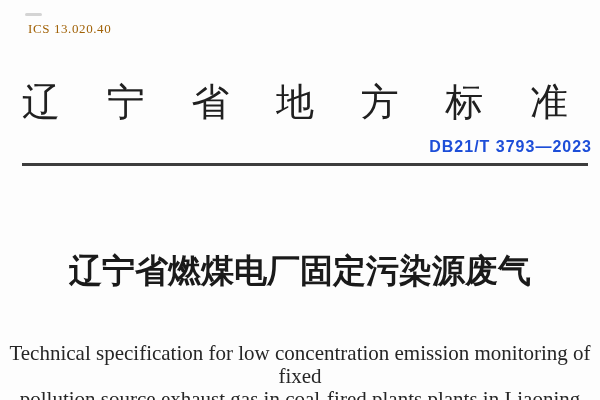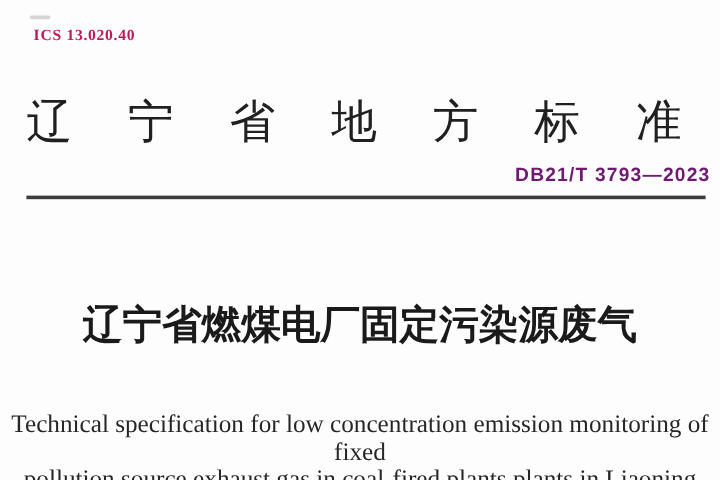--- a/index.html
+++ b/index.html
@@ -18,24 +18,24 @@
     width: 17px; height: 3px;
     background: #c9c9c9;
     border-radius: 2px;
     opacity: .8;
   }
   .ics-block {
     position: absolute;
     left: 28px; top: 20px;
     font-family: "Liberation Serif", "DejaVu Serif", serif;
     font-size: 13px;
-    font-weight: 700;
+    font-weight: 400;
     letter-spacing: 0.6px;
     line-height: 17px;
-    color: #be185d;
+    color: #a16207;
   }
   .db-logo {
     position: absolute;
     top: 14px; right: 24px;
     font-family: "Liberation Serif", "DejaVu Serif", serif;
     font-size: 56px;
     font-weight: 700;
     letter-spacing: 1.5px;
     line-height: 1;
     color: #141414;
@@ -49,21 +49,21 @@
     font-weight: 500;
     line-height: 1;
     color: #202020;
   }
   .std-number {
     position: absolute;
     right: 8px; top: 138px;
     font-size: 16px;
     font-weight: 700;
     letter-spacing: 1px;
-    color: #701a75;
+    color: #1d4ed8;
     white-space: nowrap;
   }
   .rule {
     position: absolute;
     left: 22px; top: 163px;
     width: 566px; height: 2.5px;
     background: #3d3d3d;
   }
   .title-cn {
     position: absolute;

